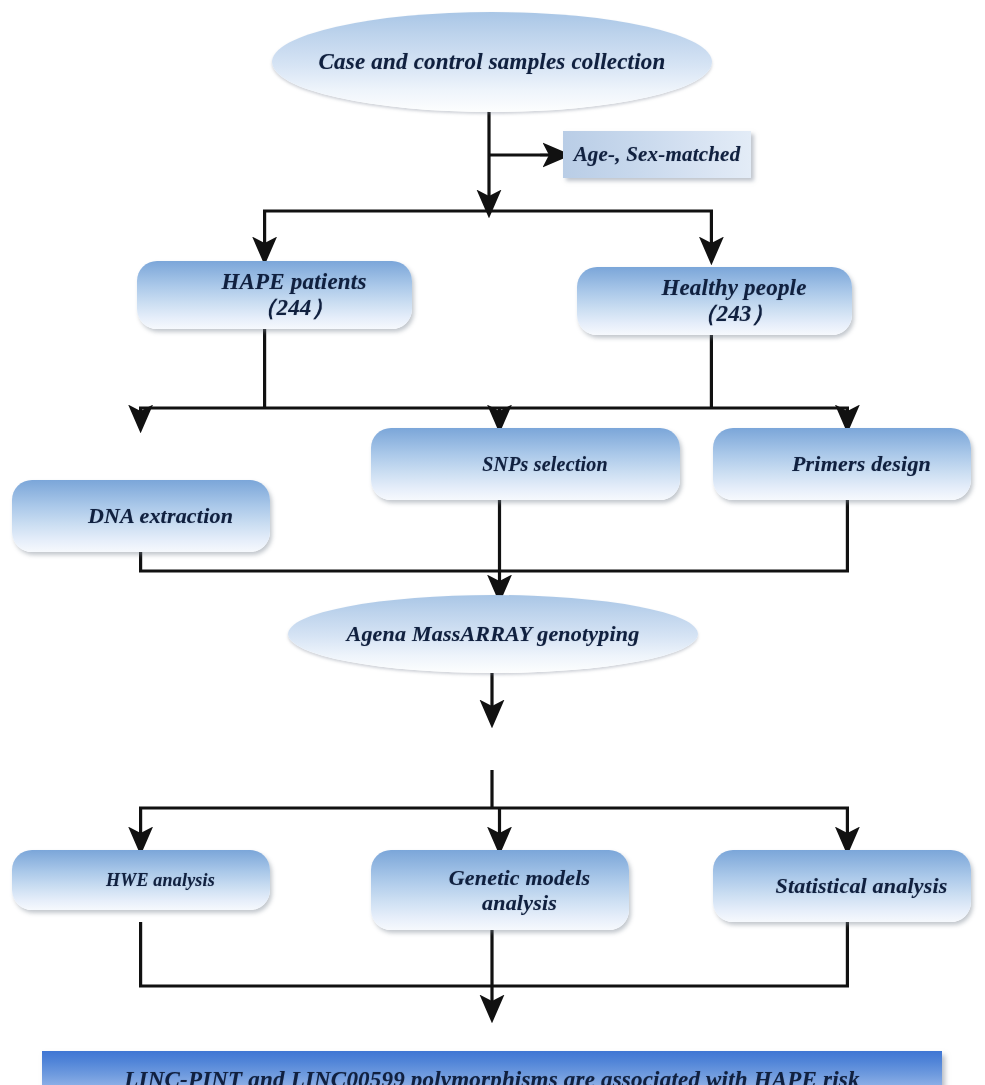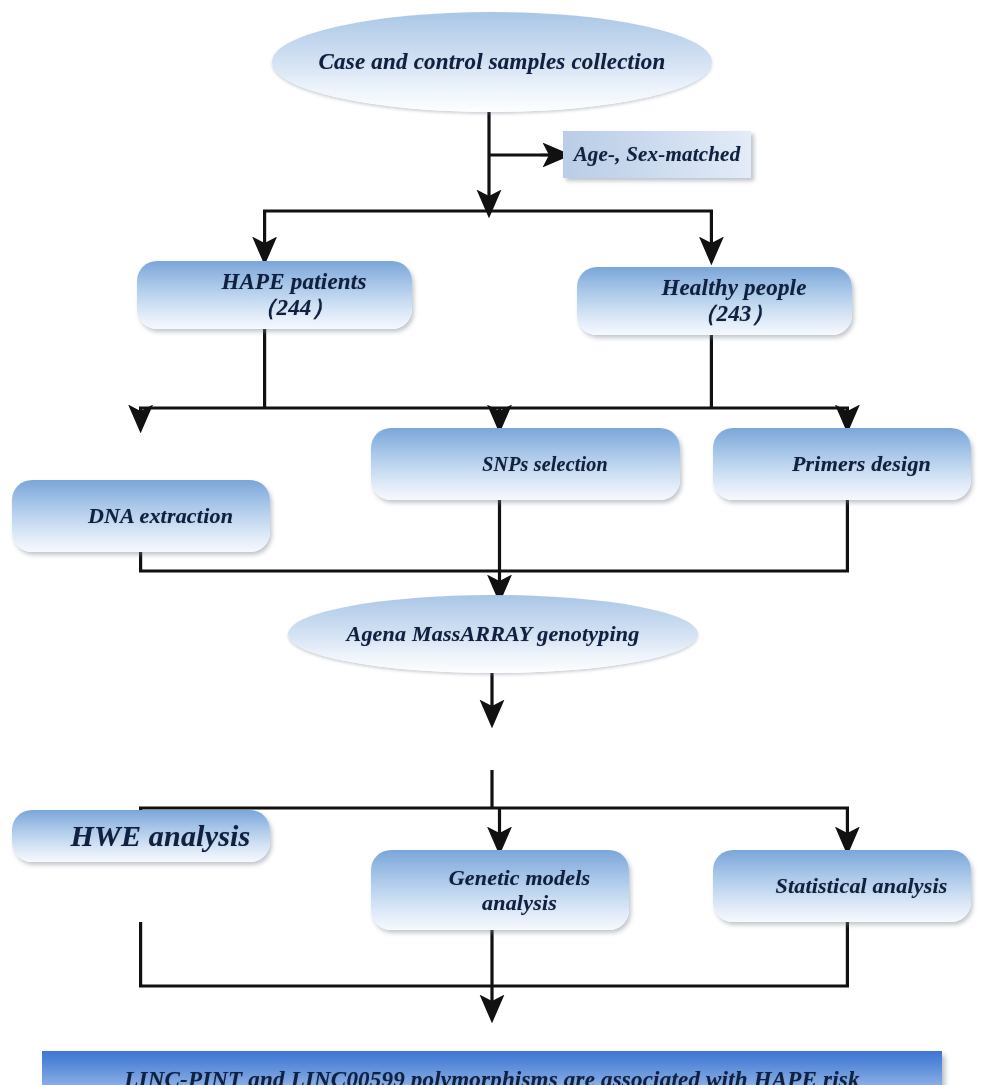--- a/index.html
+++ b/index.html
@@ -101,21 +101,21 @@
   
   #node-top-ellipse   { left: 272px; top: 12px;  width: 440px; height: 100px; font-size: 23px; }
   #node-age-sex       { left: 563px; top: 131px; width: 188px; height: 47px;  font-size: 21px; }
   #node-hape          { left: 137px; top: 261px; width: 275px; height: 68px;  font-size: 23px; }
   #node-healthy       { left: 577px; top: 267px; width: 275px; height: 68px;  font-size: 23px; }
   #node-dna           { left: 12px;  top: 444px; width: 258px; height: 72px;  font-size: 22px; margin-top: 36px; }
   #node-snps          { left: 371px; top: 428px; width: 309px; height: 72px;  font-size: 20px; }
   #node-primers       { left: 713px; top: 428px; width: 258px; height: 72px;  font-size: 22px; }
   #node-agena         { left: 288px; top: 595px; width: 410px; height: 78px;  font-size: 22px; }
   #node-date          { left: 399px; top: 722px; width: 187px; height: 48px;  font-size: 21px; }
-  #node-hwe           { left: 12px;  top: 810px; width: 258px; height: 52px;  font-size: 30px; }
+  #node-hwe           { left: 12px;  top: 850px; width: 258px; height: 60px;  font-size: 18px; }
   #node-genetic       { left: 371px; top: 850px; width: 258px; height: 80px;  font-size: 22px; }
   #node-statistical   { left: 713px; top: 850px; width: 258px; height: 72px;  font-size: 22px; }
   #node-conclusion    { left: 42px;  top: 1013px; width: 900px; height: 58px; font-size: 23px; }
 </style>
 </head>
 <body>
 
 <div id="canvas">
 
   <svg id="connectors" viewBox="0 0 985 1085" width="985" height="1085" xmlns="http://www.w3.org/2000/svg">

